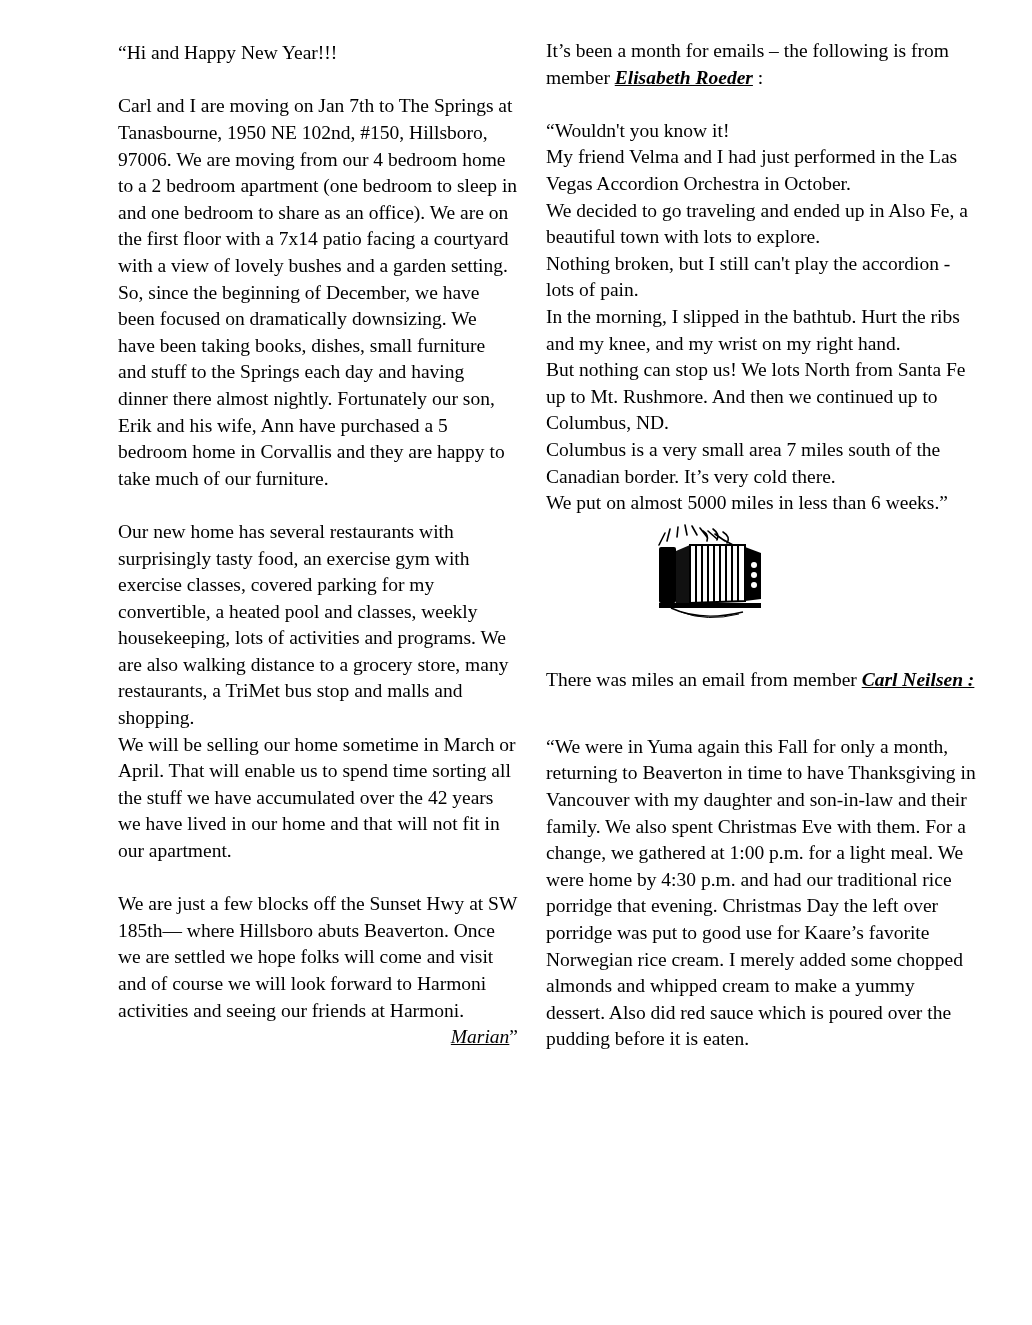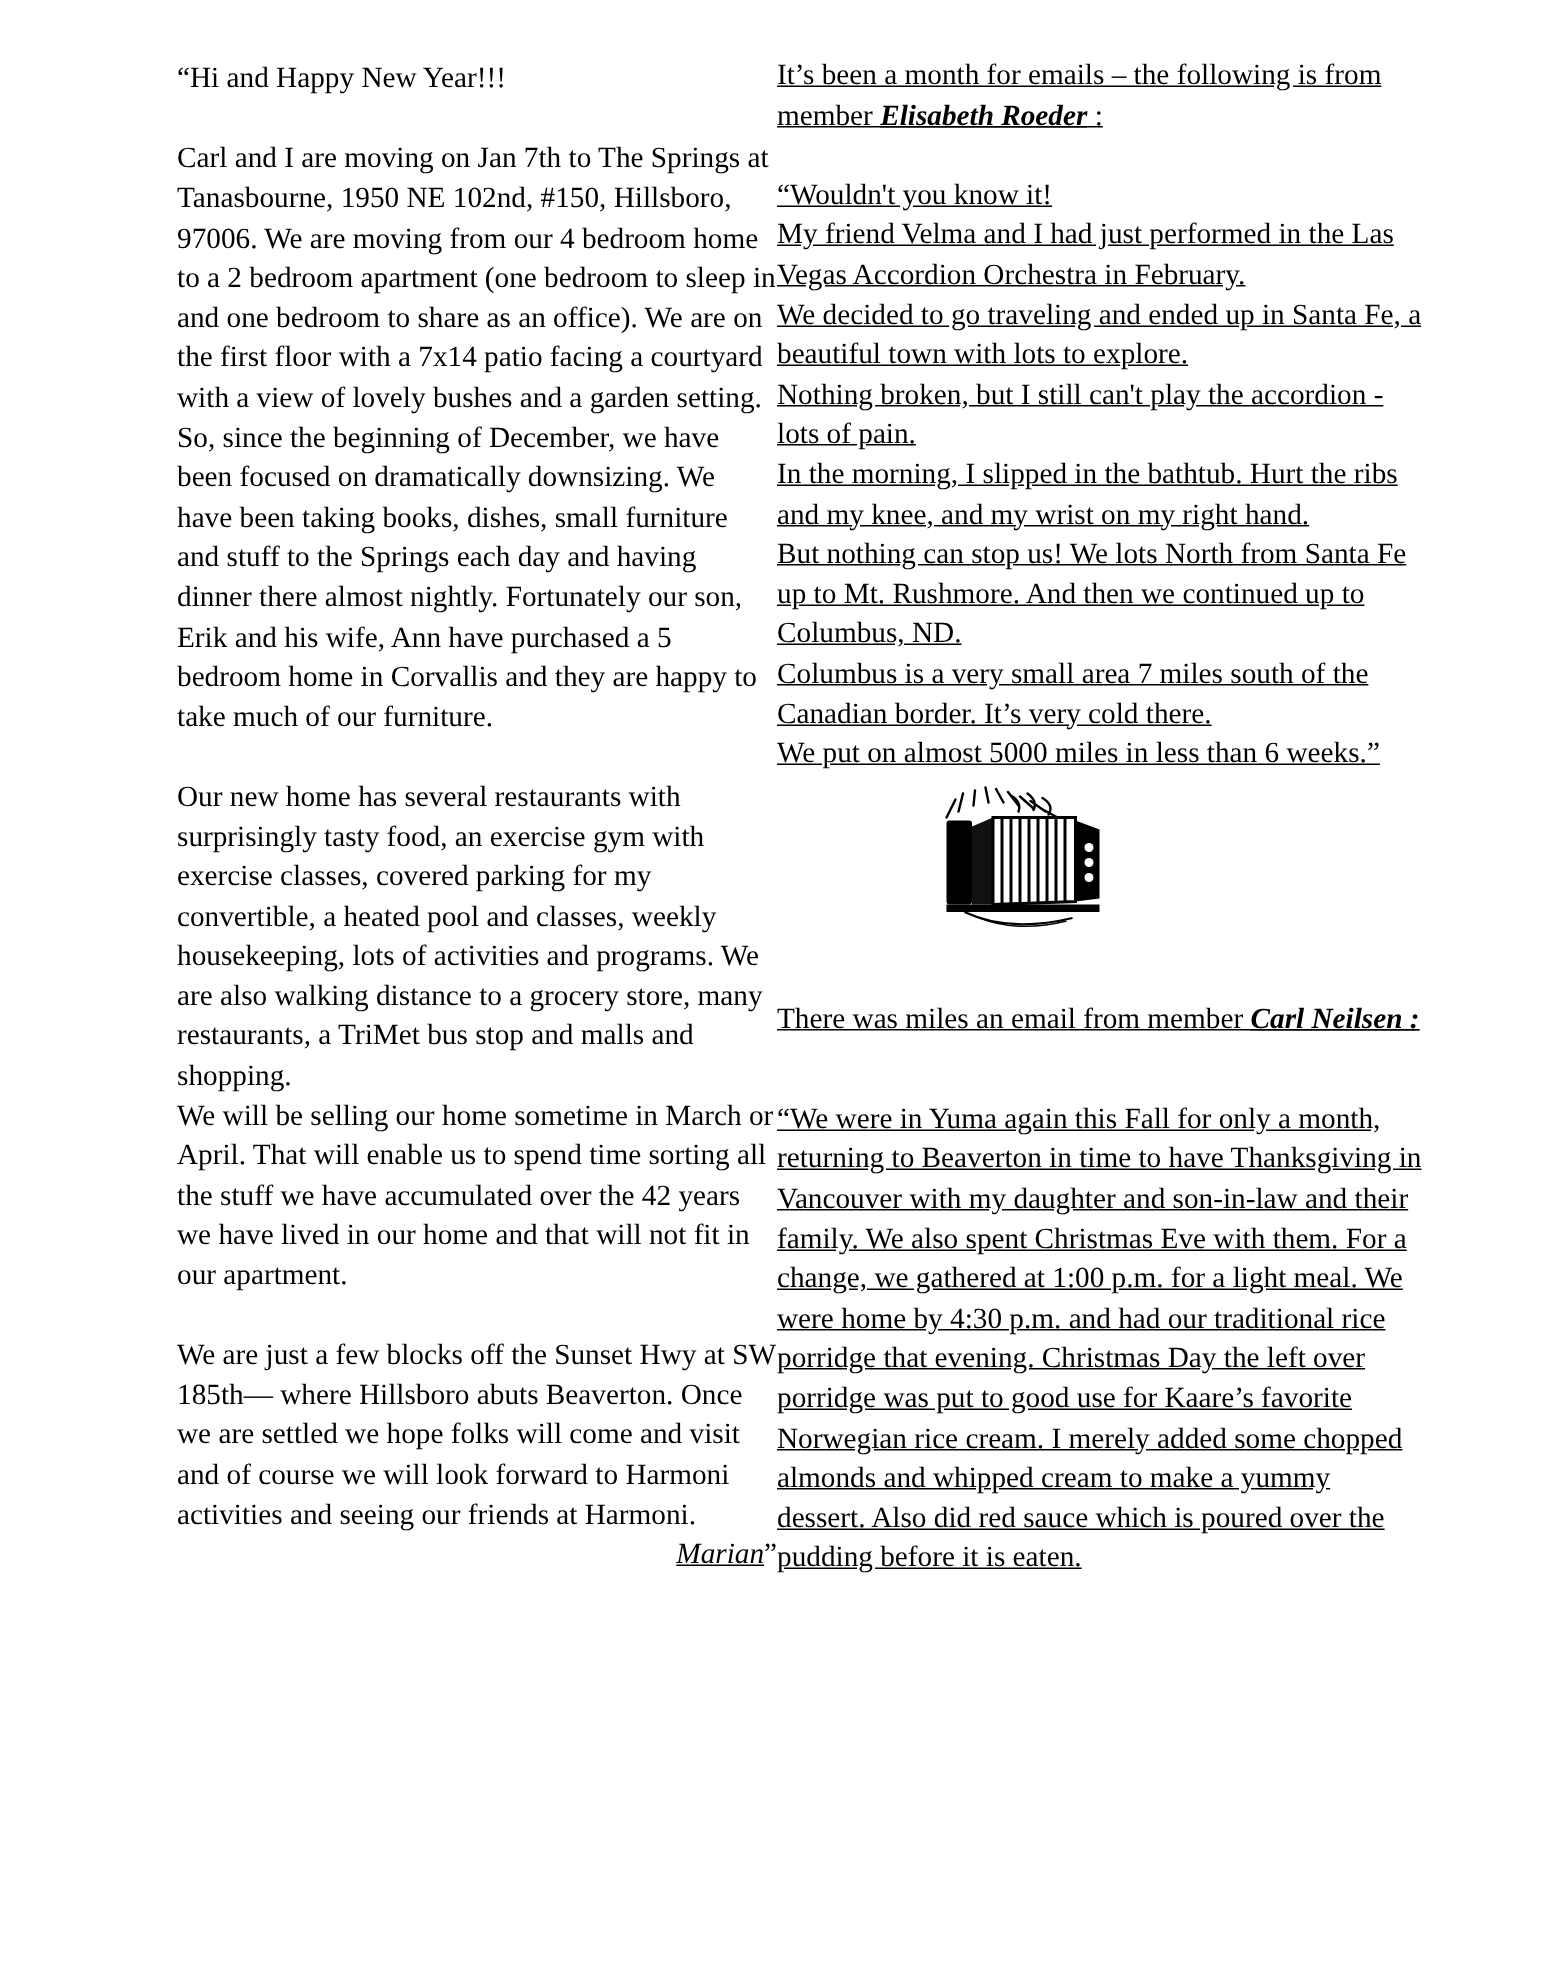--- a/index.html
+++ b/index.html
@@ -31,23 +31,23 @@
     align-items: center;
   }
   .col-left {
     width: 400px;
     margin-left: 118px;
     font-size: 19.5px;
     line-height: 26.6px;
   }
   .col-right {
     width: 432px;
+    margin-left: 28px;
     font-size: 19.5px;
     line-height: 26.6px;
-    text-decoration: underline;
   }
   p {
     margin: 0 0 0 0;
   }
   .para {
     margin-bottom: 26.6px;
   }
   .tight {
     margin-bottom: 0;
   }
@@ -92,22 +92,22 @@
       <p class="tight">Our new home has several restaurants with surprisingly tasty food, an exercise gym with exercise classes, covered parking for my convertible, a heated pool and classes, weekly housekeeping, lots of activities and programs. We are also walking distance to a grocery store, many restaurants, a TriMet bus stop and malls and shopping.</p>
       <p class="para">We will be selling our home sometime in March or April. That will enable us to spend time sorting all the stuff we have accumulated over the 42 years we have lived in our home and that will not fit in our apartment.</p>
       <p class="tight">We are just a few blocks off the Sunset Hwy at SW 185th— where Hillsboro abuts Beaverton.  Once we are settled we hope folks will come and visit and of course we will look forward to Harmoni activities and seeing our friends at Harmoni.</p>
       <p class="sig"><span class="name">Marian</span><span>”</span></p>
     </div>
 
     <div class="col-right">
       <p class="para"><span>It’s been a month for emails – the following is from member </span><span class="bold-underline">Elisabeth Roeder</span><span> :</span></p>
 
       <p class="tight">“Wouldn't you know it!</p>
-      <p class="tight">My friend Velma and I had just performed in the Las Vegas Accordion Orchestra in February.</p>
-      <p class="tight">We decided to go traveling and ended up in Santa Fe, a beautiful town with lots to explore.</p>
+      <p class="tight">My friend Velma and I had just performed in the Las Vegas Accordion Orchestra in October.</p>
+      <p class="tight">We decided to go traveling and ended up in Also Fe, a beautiful town with lots to explore.</p>
       <p class="tight">Nothing broken, but I still can't play the accordion - lots of pain.</p>
       <p class="tight">In the morning, I slipped in the bathtub. Hurt the ribs and my knee, and my wrist on my right hand.</p>
       <p class="tight">But nothing can stop us! We lots North from Santa Fe up to Mt. Rushmore. And then we continued up to Columbus, ND.</p>
       <p class="tight">Columbus is a very small area 7 miles south of the Canadian border. It’s very cold there.</p>
       <p class="tight">We put on almost 5000 miles in less than 6 weeks.”</p>
 
       <div class="accordion-wrap">
         <svg class="accordion" viewBox="0 0 130 110" xmlns="http://www.w3.org/2000/svg">
           <g stroke="#000" stroke-width="1.6" fill="none" stroke-linecap="round">
             <path d="M8 22 l6 -12 M16 18 l3 -12 M26 14 l1 -10 M36 12 l-2 -10 M46 12 l-5 -9 M56 14 l-7 -9 M66 16 l-9 -8 M74 18 l-10 -7 M82 22 l-11 -6 M88 27 l-11 -5"></path>

